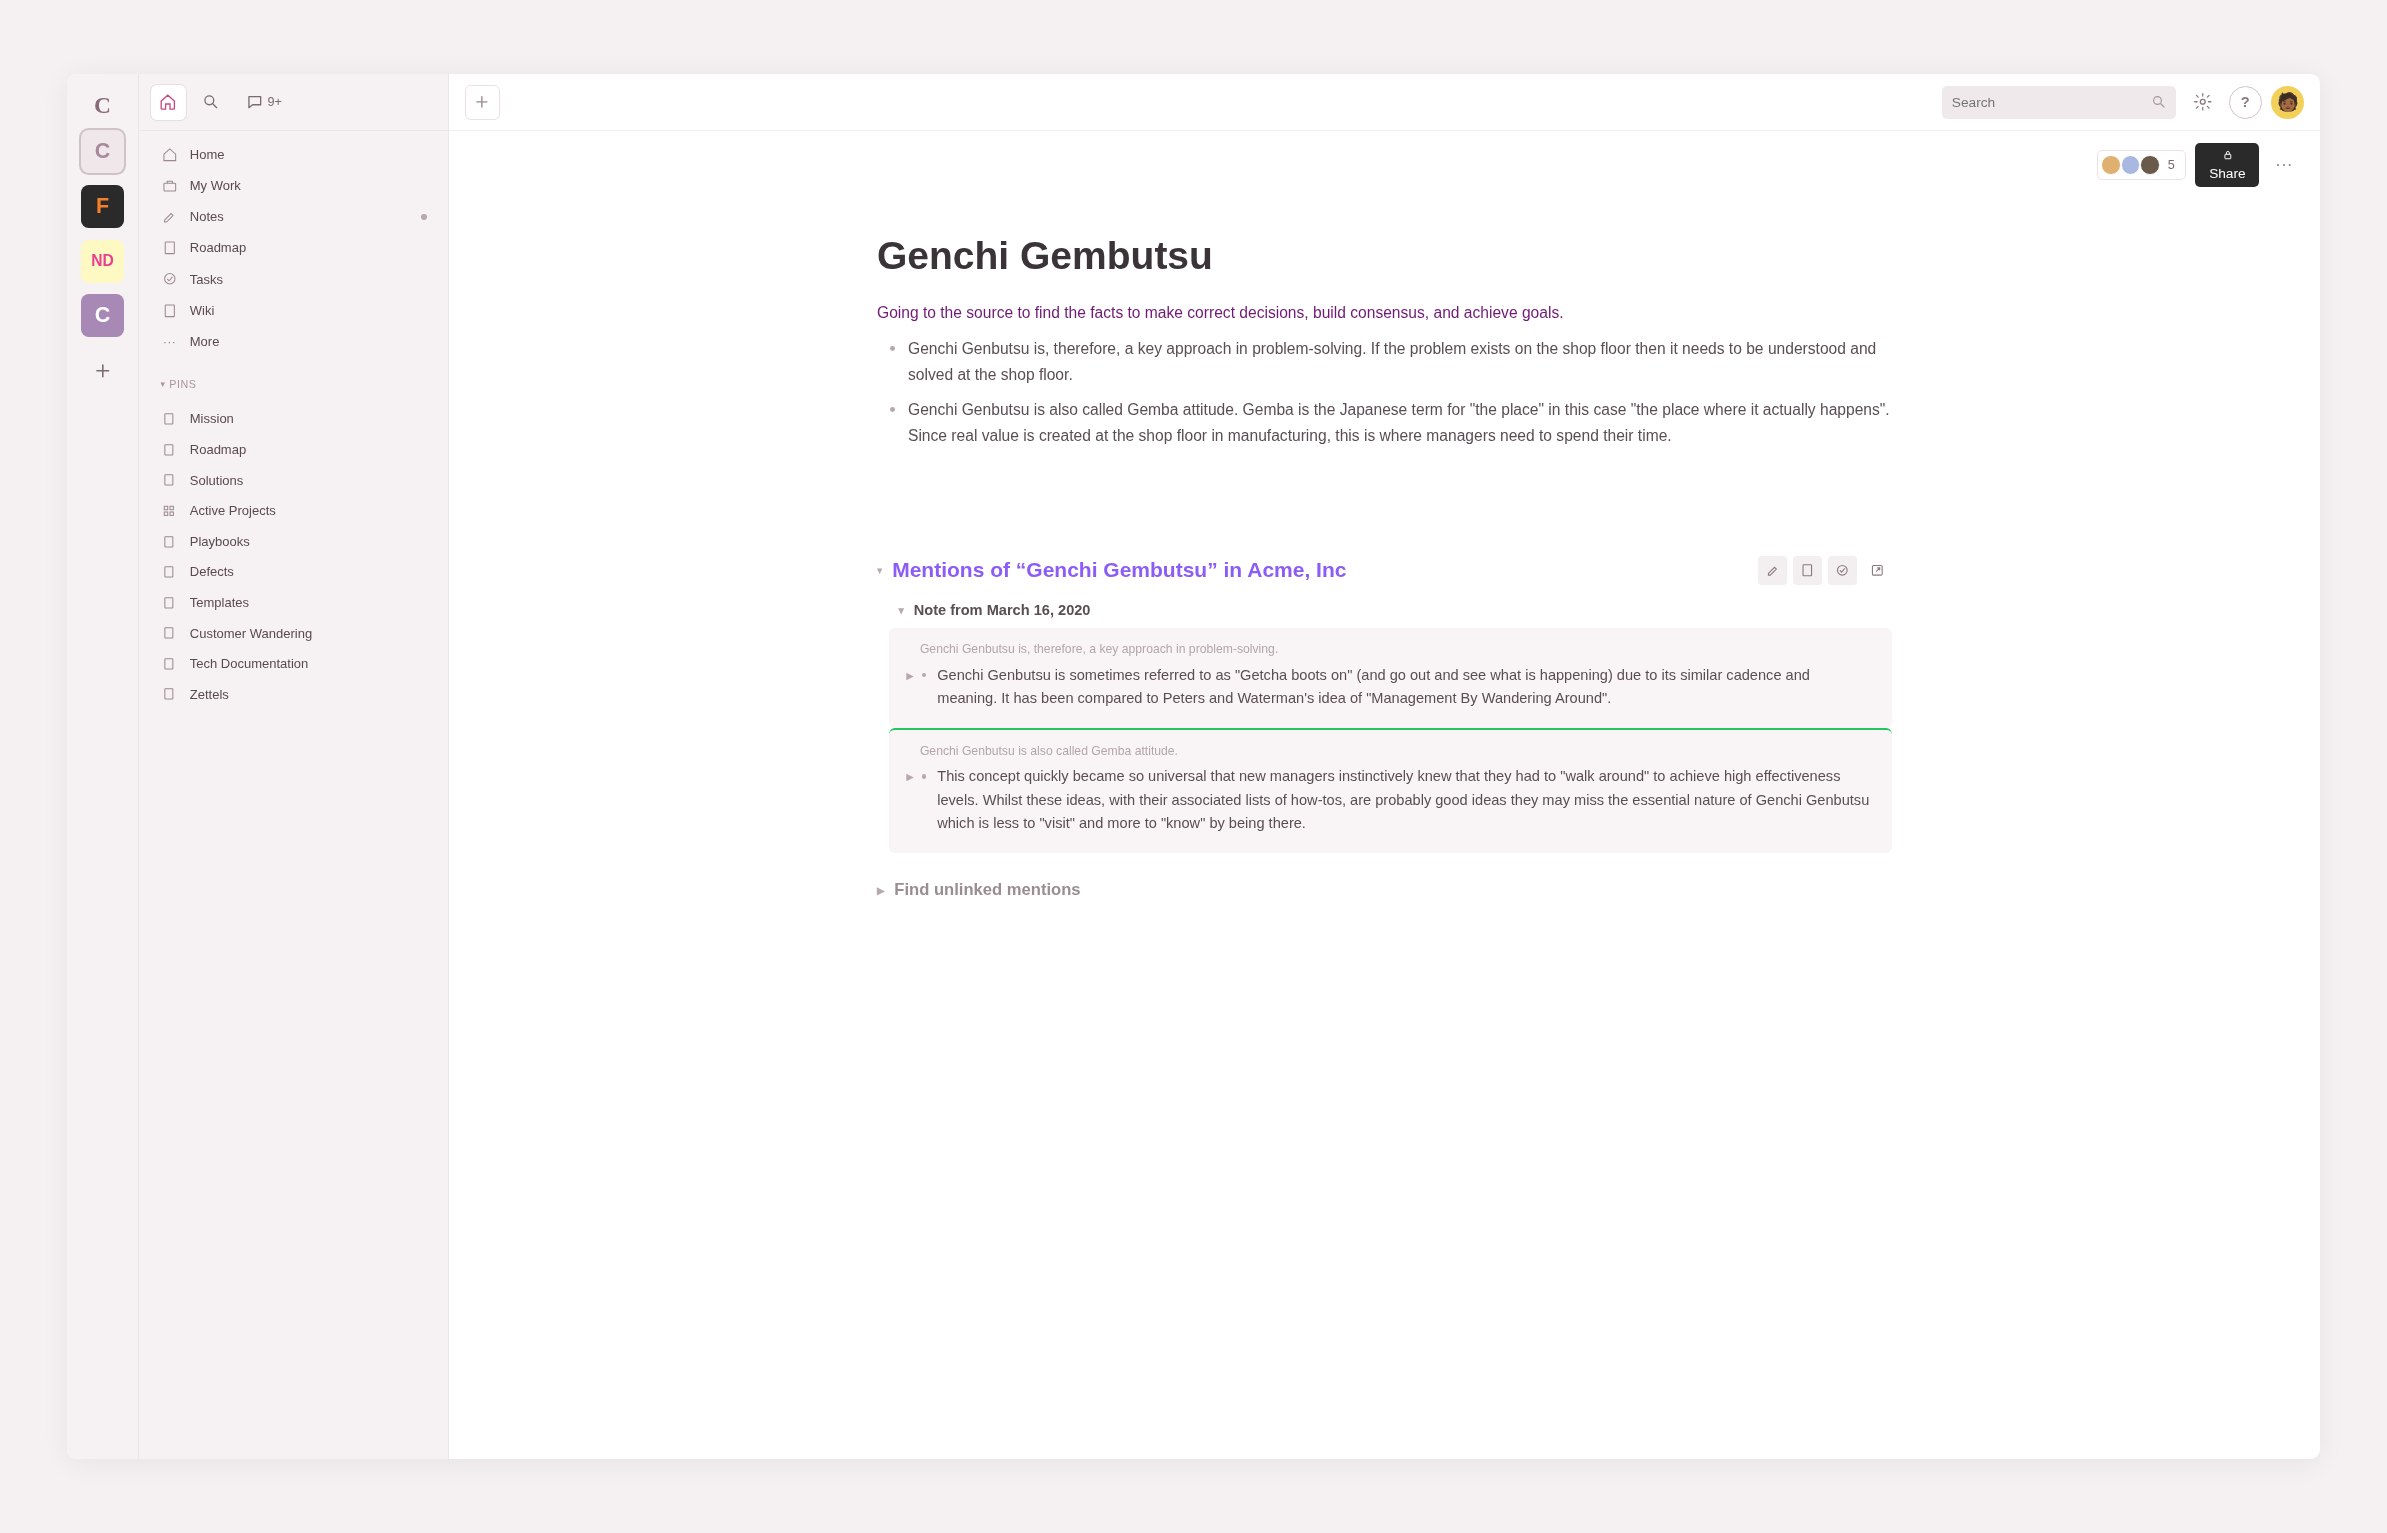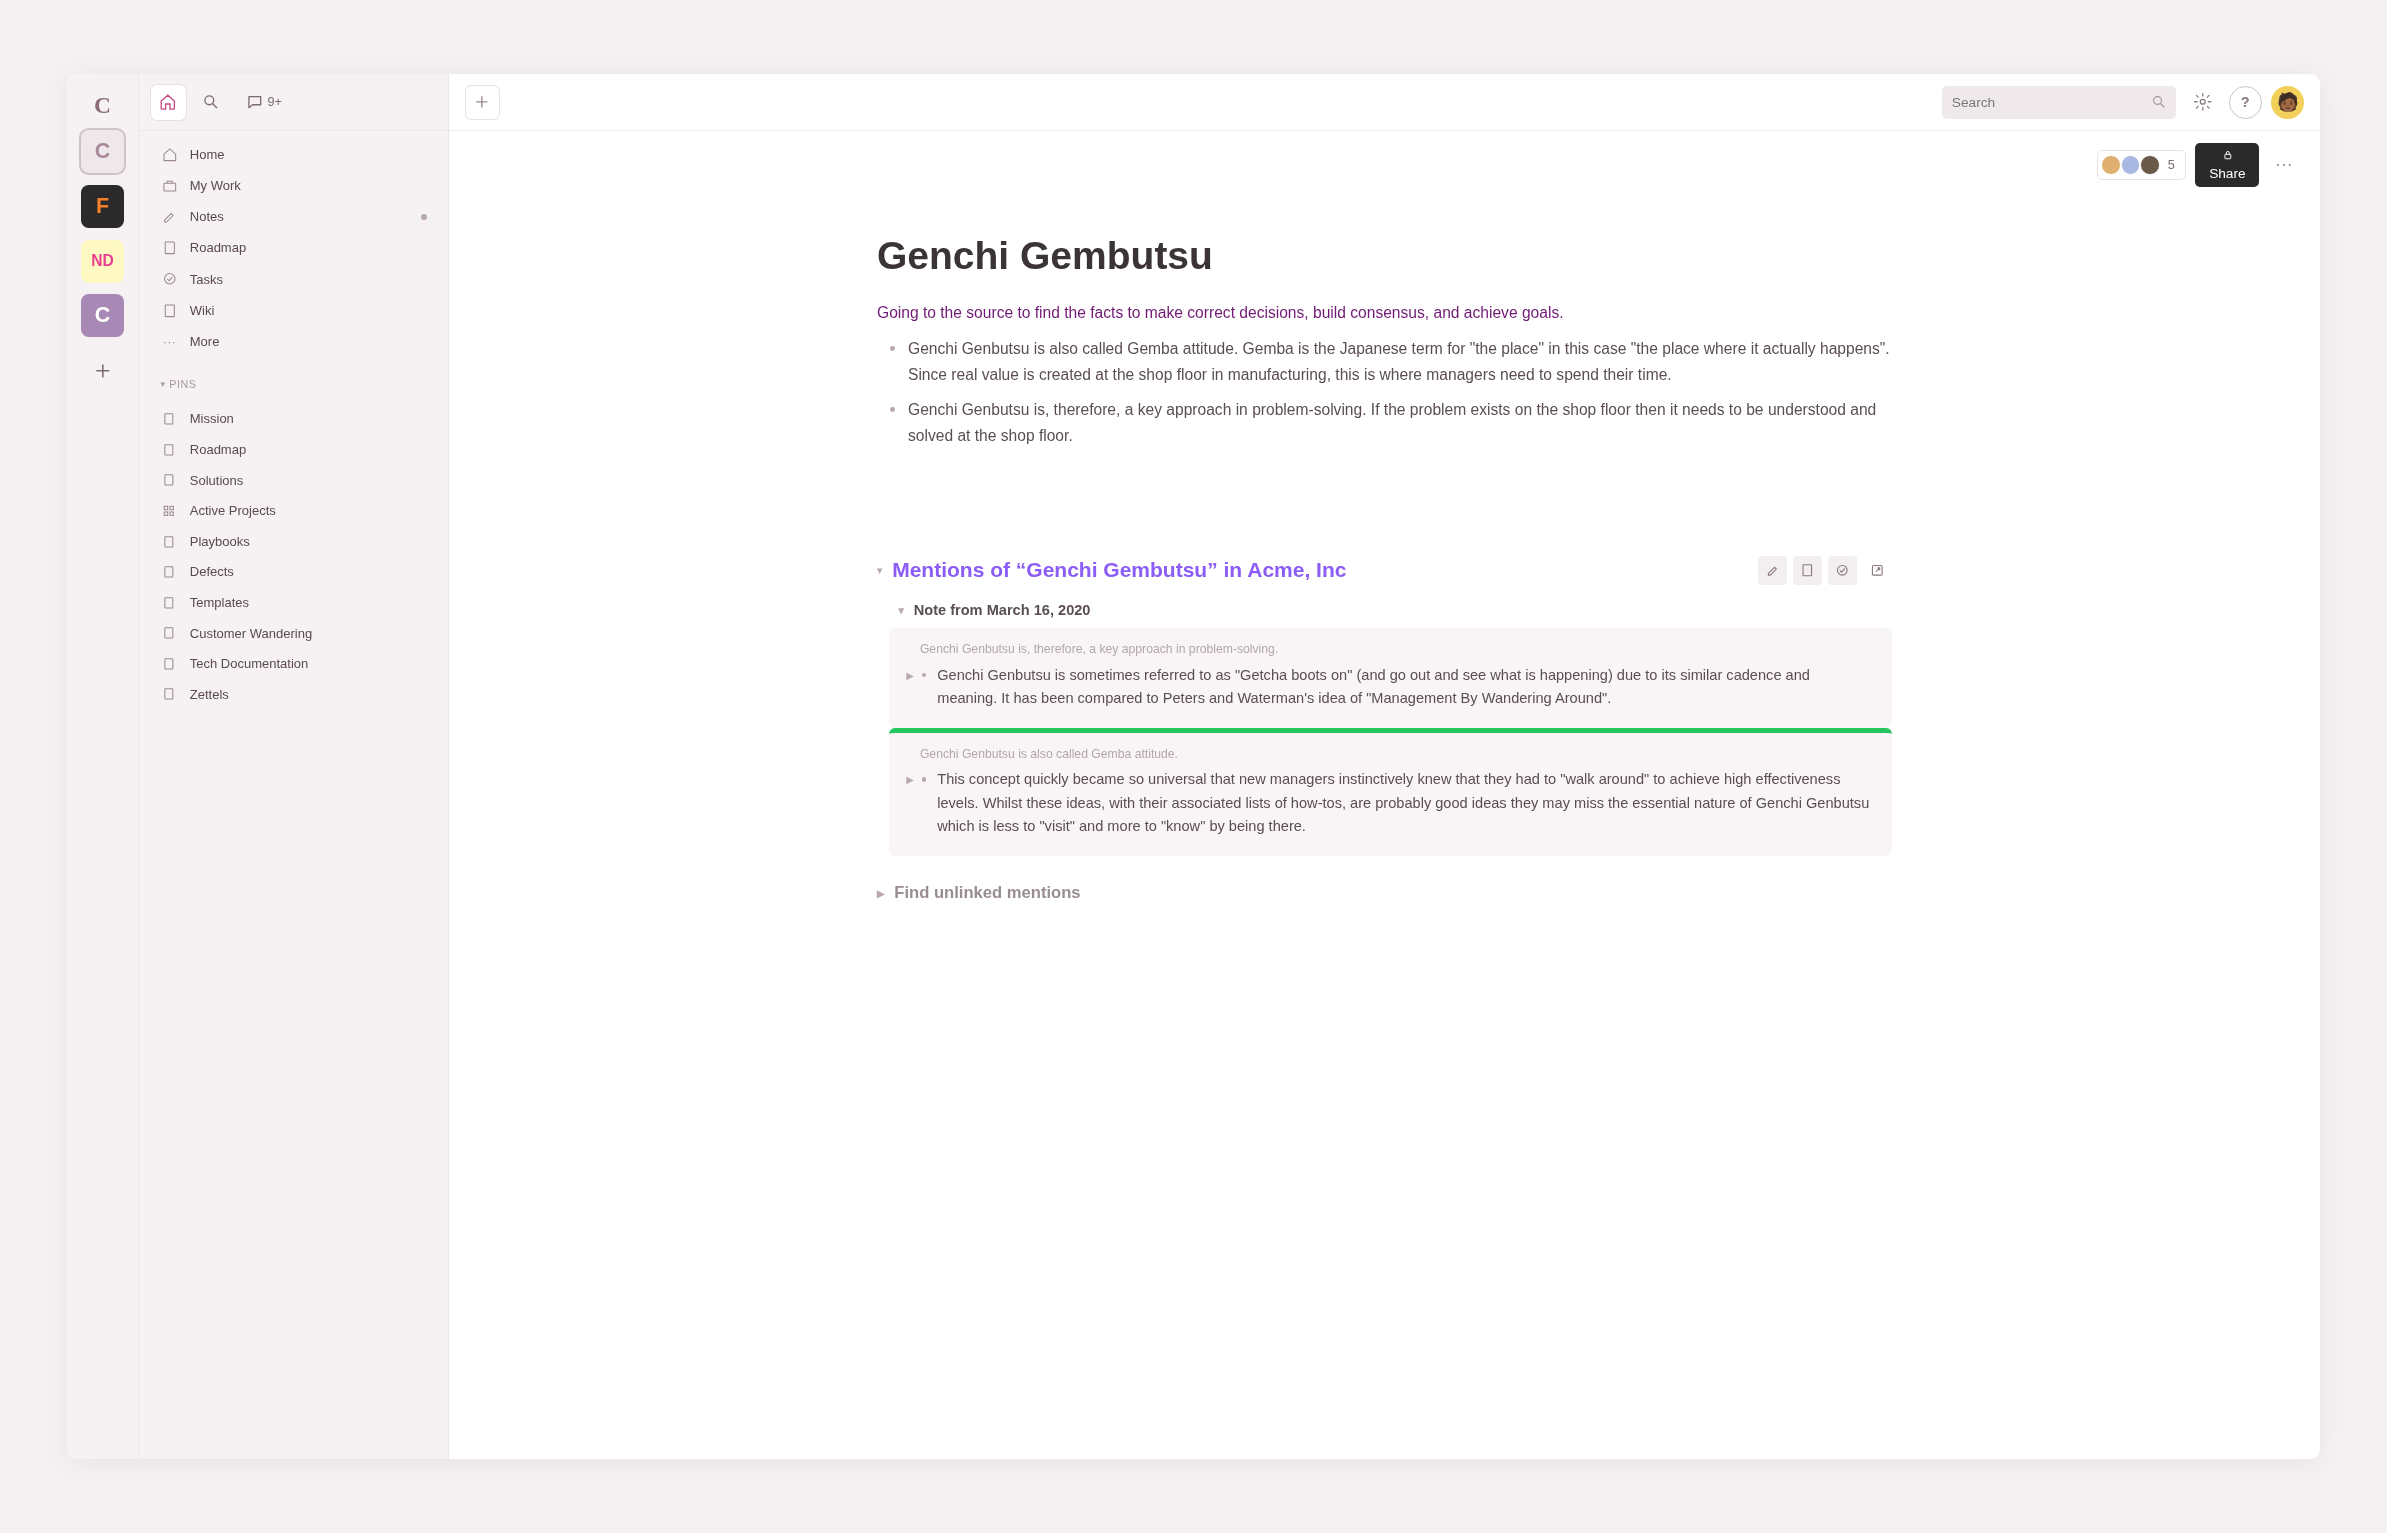--- a/index.html
+++ b/index.html
@@ -346,21 +346,21 @@
 .mention-card ul li::before {
   content: "";
   position: absolute;
   left: -2px;
   top: 8.8px;
   width: 4.9px;
   height: 4.9px;
   border-radius: 50%;
   background: #b8a8ae;
 }
-.mention-card + .mention-card { border-top: 5px solid #22c55e; }
+.mention-card + .mention-card { border-top: 2px solid #22c55e; }
 .unlinked-row {
   display: flex;
   align-items: center;
   gap: 9.8px;
   margin-top: 27px;
   color: #9a8d92;
   font-size: 16.6px;
   font-weight: 600;
 }
 .unlinked-row .tri { font-size: 9.8px; color: #b8a8ae; }
@@ -601,22 +601,22 @@
       <div class="more-dots">
         <span>···</span>
       </div>
     </div>
 
     <div class="doc">
       <div class="doc-inner">
         <h1>Genchi Gembutsu</h1>
         <p class="intro">Going to the source to find the facts to make correct decisions, build consensus, and achieve goals.</p>
         <ul class="bullets">
+          <li>Genchi Genbutsu is, therefore, a key approach in problem-solving. If the problem exists on the shop floor then it needs to be understood and solved at the shop floor.</li>
           <li>Genchi Genbutsu is also called Gemba attitude. Gemba is the Japanese term for "the place" in this case "the place where it actually happens". Since real value is created at the shop floor in manufacturing, this is where managers need to spend their time.</li>
-          <li>Genchi Genbutsu is, therefore, a key approach in problem-solving. If the problem exists on the shop floor then it needs to be understood and solved at the shop floor.</li>
         </ul>
 
         <div class="mentions-header">
           <span class="caret">▾</span>
           <span class="label">Mentions of “Genchi Gembutsu” in Acme, Inc</span>
           <div class="filter-chips">
             <div class="chip">
               <svg width="14.6" height="14.6" viewBox="0 0 24 24">
                   <path d="M4 17l10-10 3 3-10 10H4v-3z" fill="none" stroke="currentColor" stroke-width="1.8"></path>
                 </svg>

